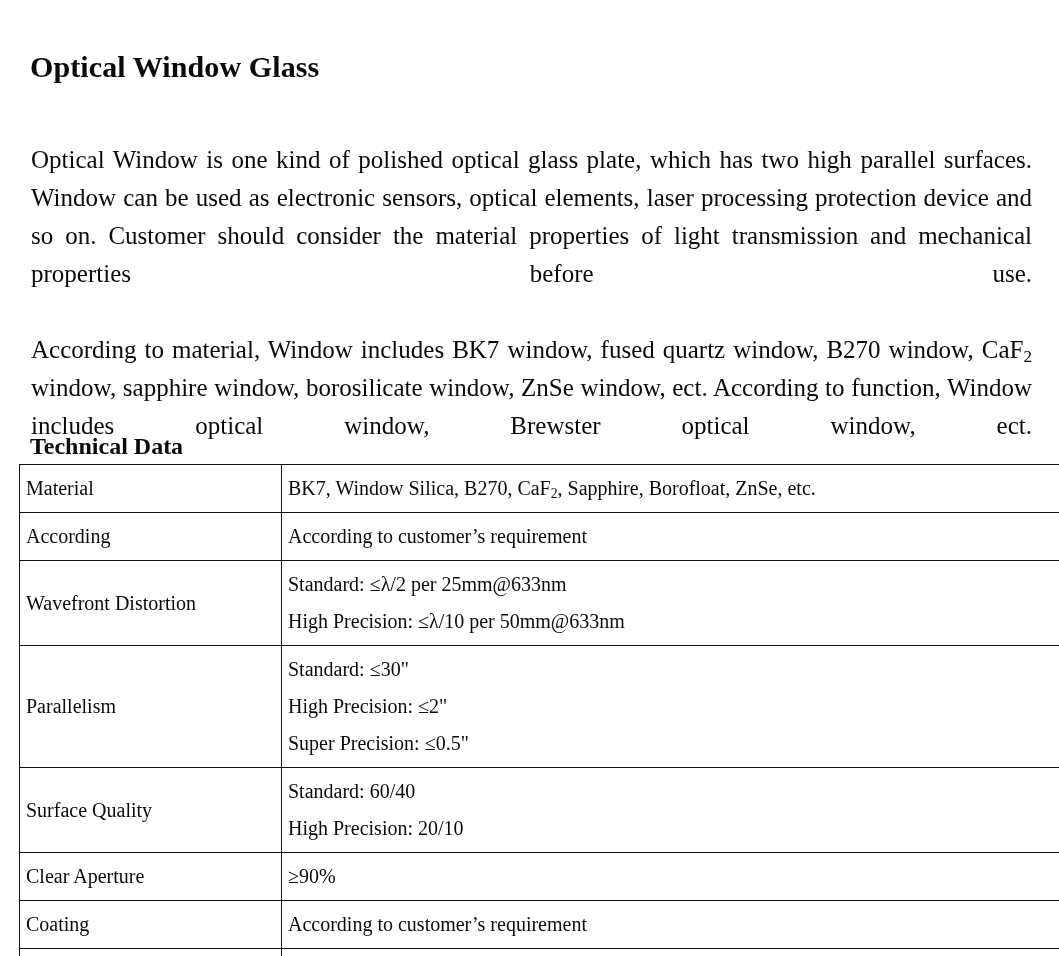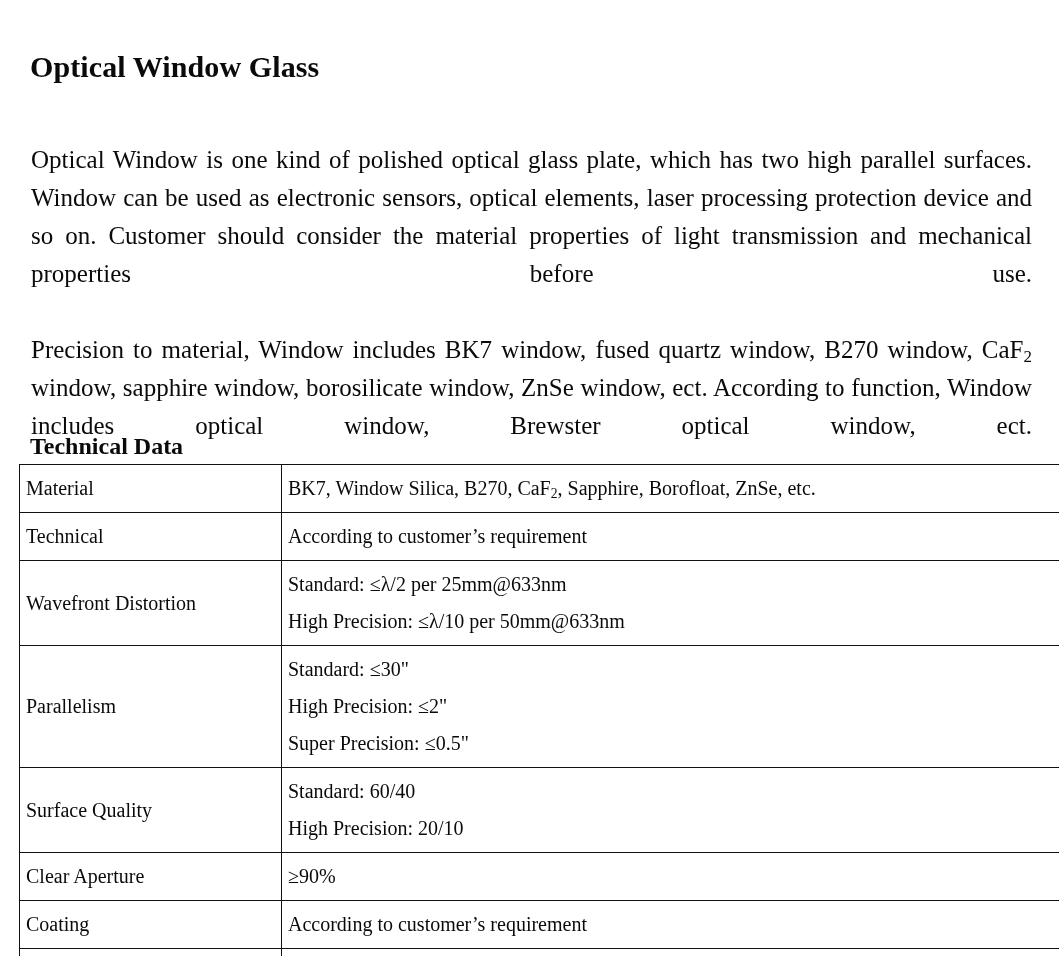--- a/index.html
+++ b/index.html
@@ -95,33 +95,33 @@
 </style>
 </head>
 <body>
 
 <div class="page">
 
   <h1 class="page-title">Optical Window Glass</h1>
 
   <div class="intro">
     <p class="para1 j-last">Optical Window is one kind of polished optical glass plate, which has two high parallel surfaces. Window can be used as electronic sensors, optical elements, laser processing protection device and so on. Customer should consider the material properties of light transmission and mechanical properties before use.</p>
-    <p class="para2 j-last"><span>Precision to material, Window includes BK7 window, fused quartz window, B270 window, CaF</span><sub>2</sub><span> window, sapphire window, borosilicate window, ZnSe window, ect. According to function, Window includes optical window, Brewster optical window, ect.</span></p>
+    <p class="para2 j-last"><span>According to material, Window includes BK7 window, fused quartz window, B270 window, CaF</span><sub>2</sub><span> window, sapphire window, borosilicate window, ZnSe window, ect. According to function, Window includes optical window, Brewster optical window, ect.</span></p>
   </div>
 
   <div class="section-heading">Technical Data</div>
 
   <table class="tech">
     <tbody>
       <tr>
         <td class="label">Material</td>
         <td class="value"><span>BK7, Window Silica, B270, CaF</span><sub>2</sub><span>, Sapphire, Borofloat, ZnSe, etc.</span></td>
       </tr>
       <tr>
-        <td class="label">Technical</td>
+        <td class="label">According</td>
         <td class="value">
           <span class="vline">According to customer’s requirement</span>
         </td>
       </tr>
       <tr>
         <td class="label">Wavefront Distortion</td>
         <td class="value">
           <span class="vline nowrap">Standard: ≤λ/2 per 25mm@633nm</span>
           <span class="vline nowrap">High Precision: ≤λ/10 per 50mm@633nm</span>
         </td>

